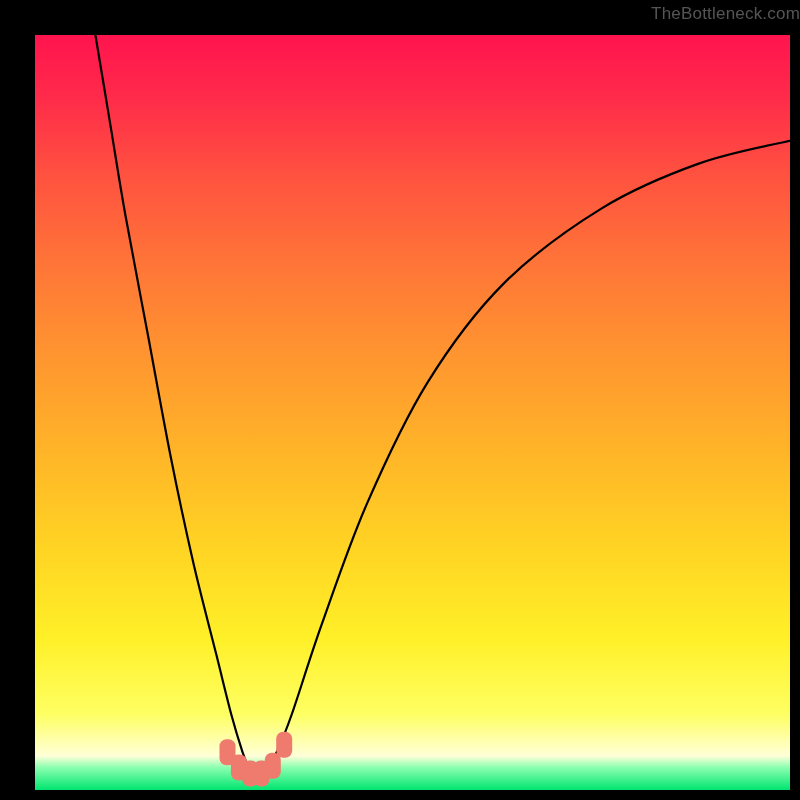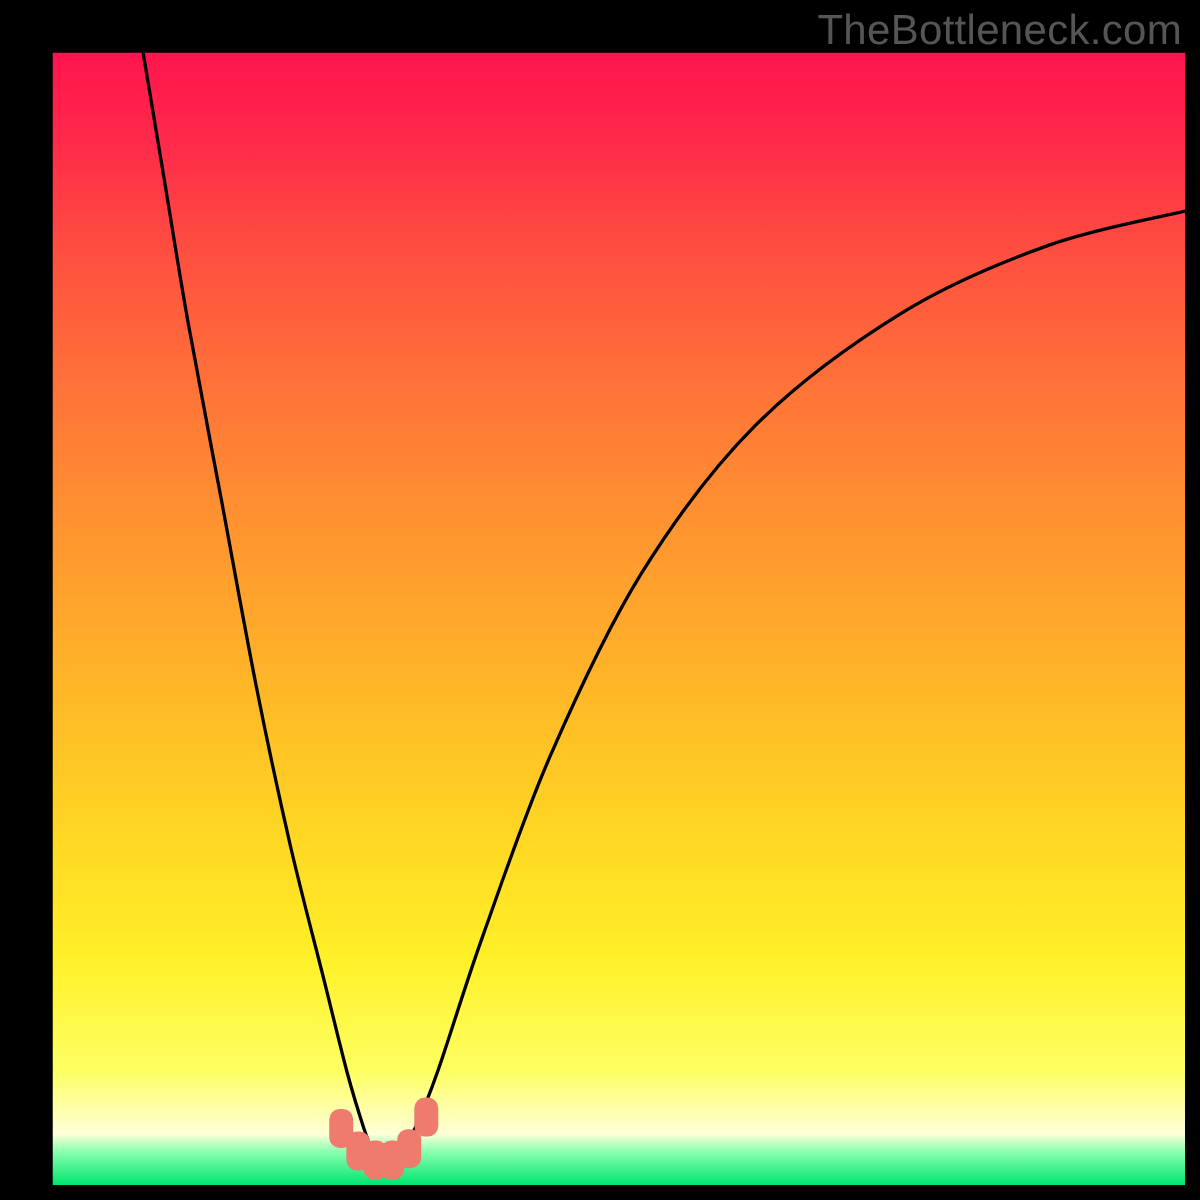--- a/index.html
+++ b/index.html
@@ -15,23 +15,23 @@
     position: absolute;
     left: 0;
     top: 0;
     width: 800px;
     height: 800px;
     background: #000;
   }
   .watermark {
     position: absolute;
     top: 4px;
-    right: 12px;
+    right: 0;
     color: #555;
-    font-size: 28px;
+    font-size: 17px;
     letter-spacing: 0.2px;
     font-weight: 400;
     z-index: 10;
   }
   .plot {
     position: absolute;
     left: 35px;
     top: 35px;
     width: 755px;
     height: 755px;

